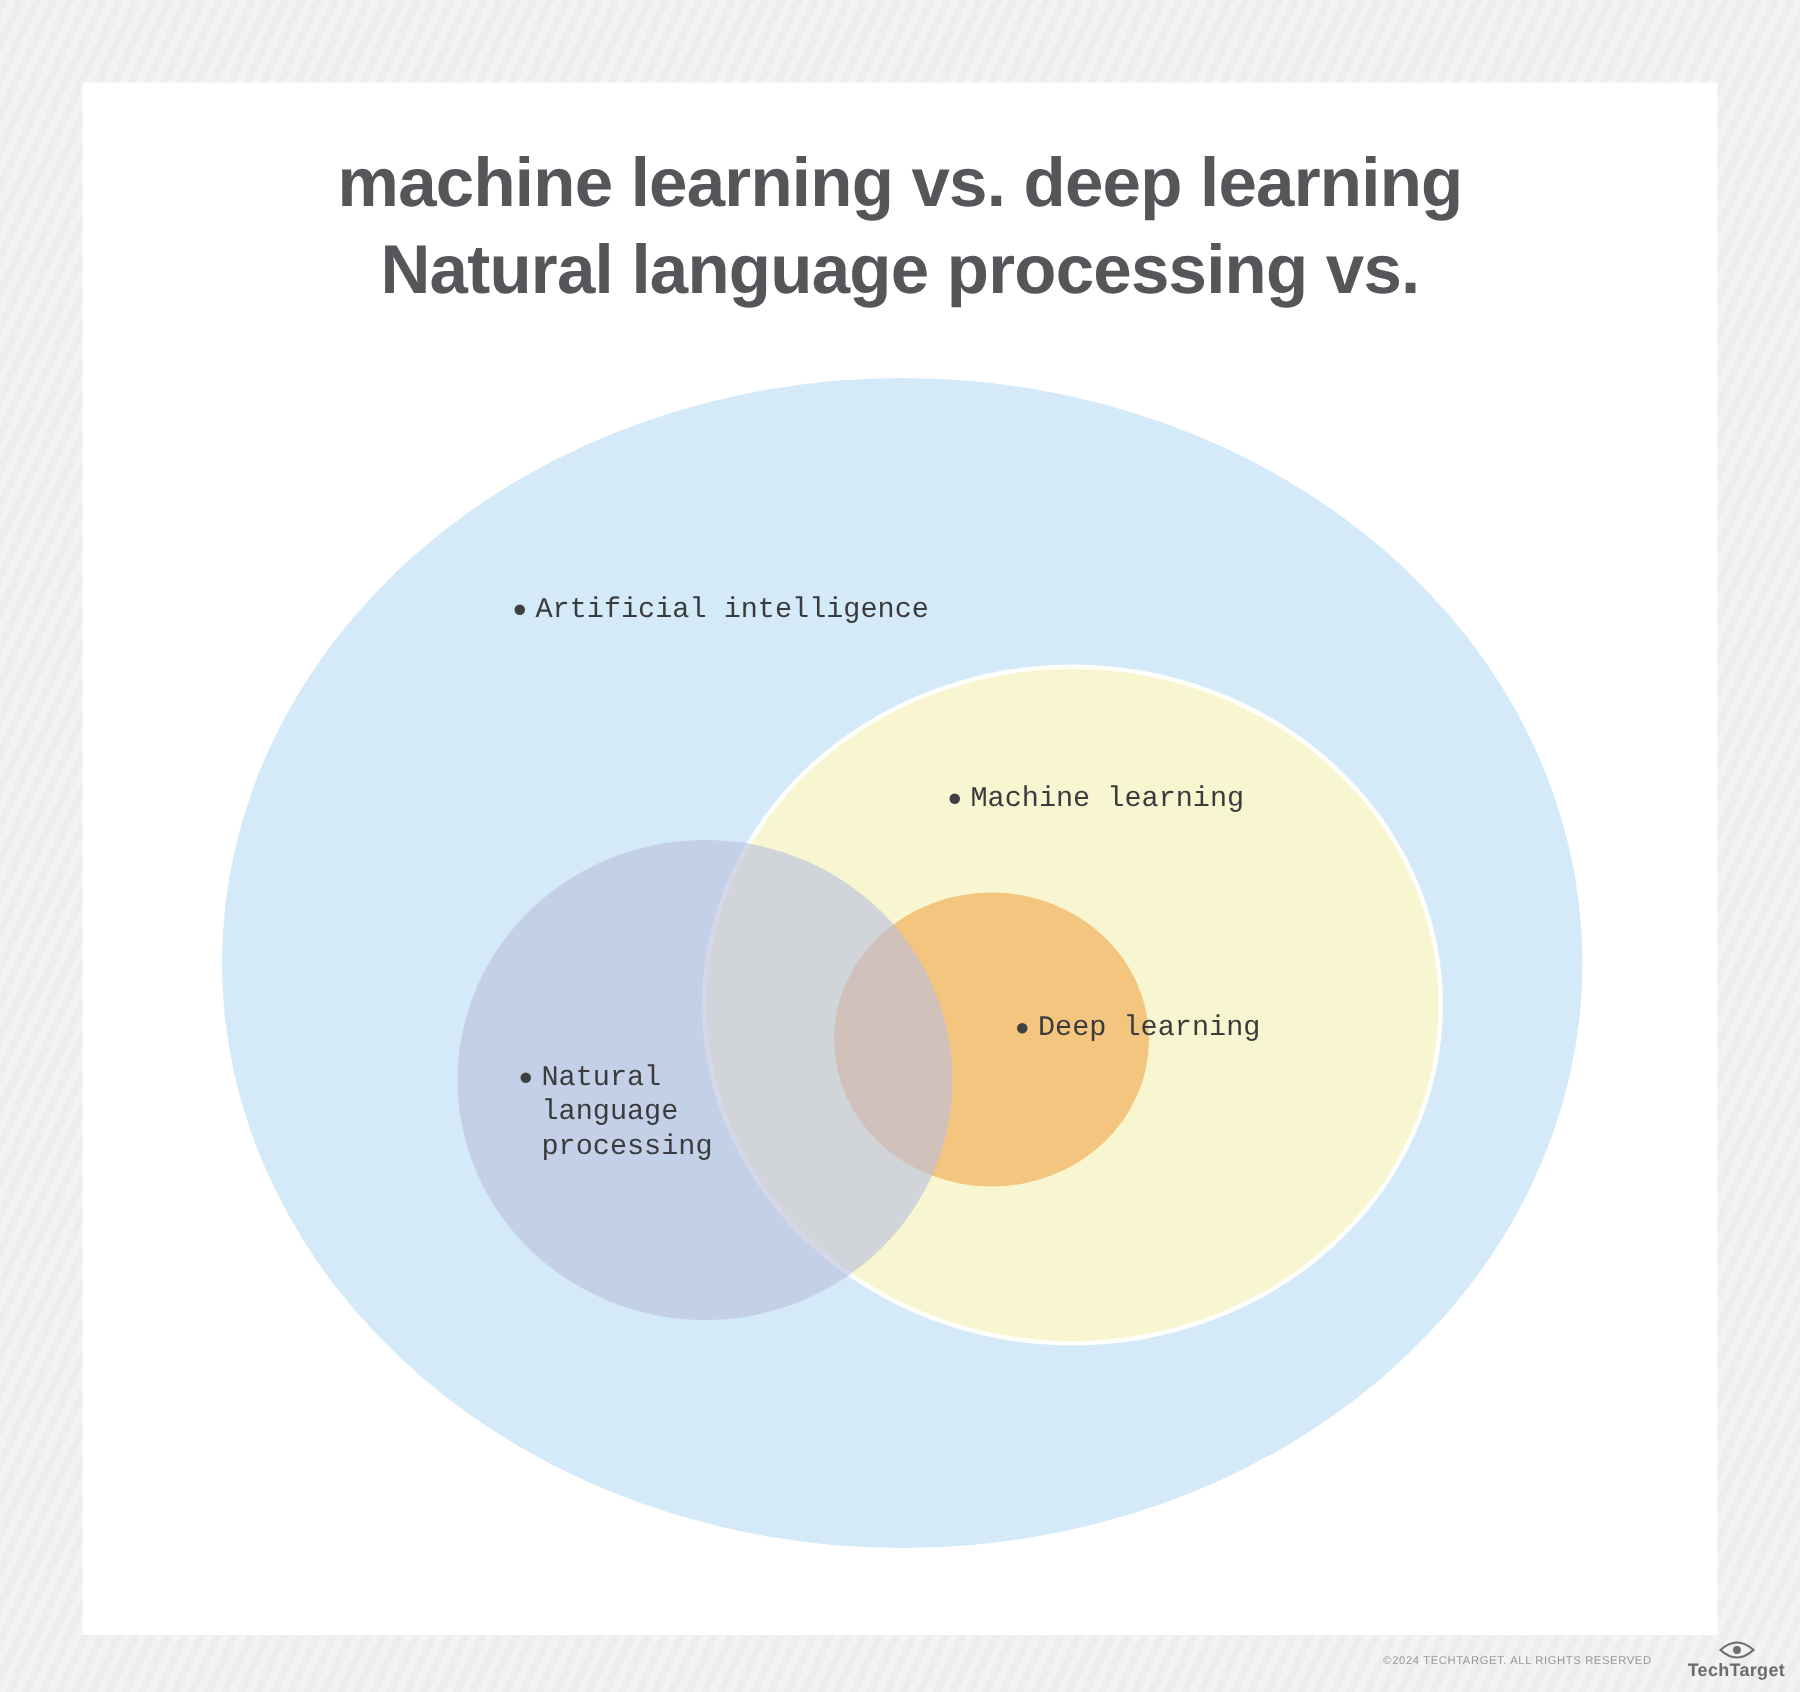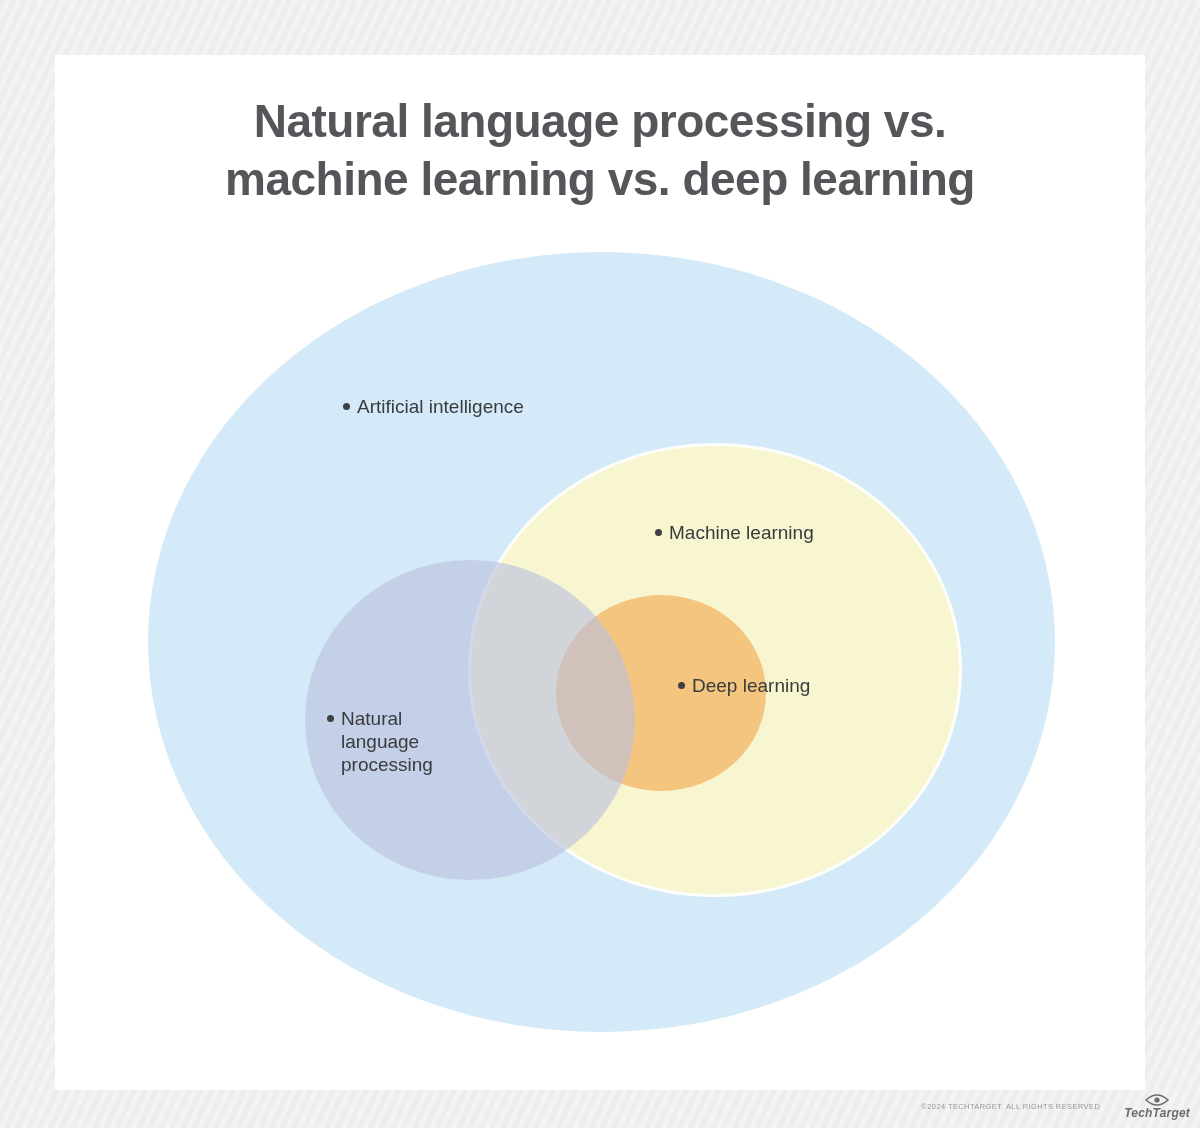--- a/index.html
+++ b/index.html
@@ -41,20 +41,21 @@
     font-weight: bold;
     line-height: 1.26;
     color: #54565a;
     letter-spacing: -0.5px;
   }
   .title .line { display: block; }
 
   .diagram {
     position: absolute;
     inset: 0;
+    font-family: Liberation Mono, monospace;
   }
 
   .shape {
     position: absolute;
     border-radius: 50%;
   }
 
   .ellipse-ai {
     left: 93px;
     top: 197px;
@@ -101,23 +102,23 @@
     width: 7px;
     height: 7px;
     border-radius: 50%;
     background: #3f4042;
     margin-top: 8px;
     margin-right: 7px;
   }
   .label .txt { line-height: 1.22; }
 
   .label-ai  { left: 288px; top: 340px; }
-  .label-ml  { left: 600px; top: 466px; }
+  .label-ml  { left: 578px; top: 466px; }
   .label-dl  { left: 623px; top: 619px; justify-content: space-between; }
-  .label-nlp { left: 272px; top: 652px; }
+  .label-nlp { left: 292px; top: 652px; }
   .label-nlp .txt {
     white-space: normal;
     width: 108px;
   }
 
   .footer {
     position: absolute;
     right: 10px;
     bottom: 8px;
     display: flex;
@@ -128,39 +129,38 @@
     font-size: 7.5px;
     letter-spacing: 0.4px;
     color: #96979b;
     text-transform: uppercase;
     padding-bottom: 2px;
   }
   .brand {
     display: flex;
     flex-direction: column;
     align-items: center;
-    font-style: italic;
   }
   .brand-eye { display: block; }
   .brand-name {
     font-size: 12px;
     font-weight: bold;
     color: #6b6c70;
     letter-spacing: 0.2px;
   }
 </style>
 </head>
 <body>
 
 <div class="page">
   <div class="card">
 
     <h1 class="title">
+      <span class="line">machine learning vs. deep learning</span>
       <span class="line">Natural language processing vs.</span>
-      <span class="line">machine learning vs. deep learning</span>
     </h1>
 
     <div class="diagram">
 
       <div class="shape ellipse-ai"></div>
       <div class="shape ellipse-ml"></div>
       <div class="shape circle-dl"></div>
       <div class="shape circle-nlp"></div>
 
       <div class="label label-ai">

